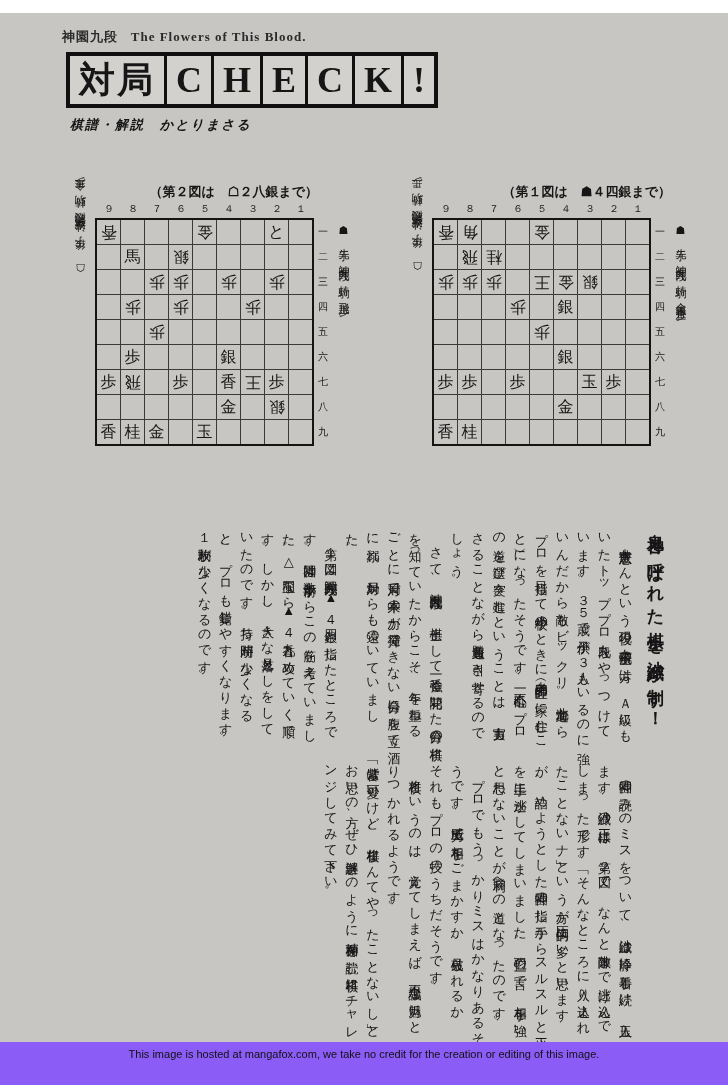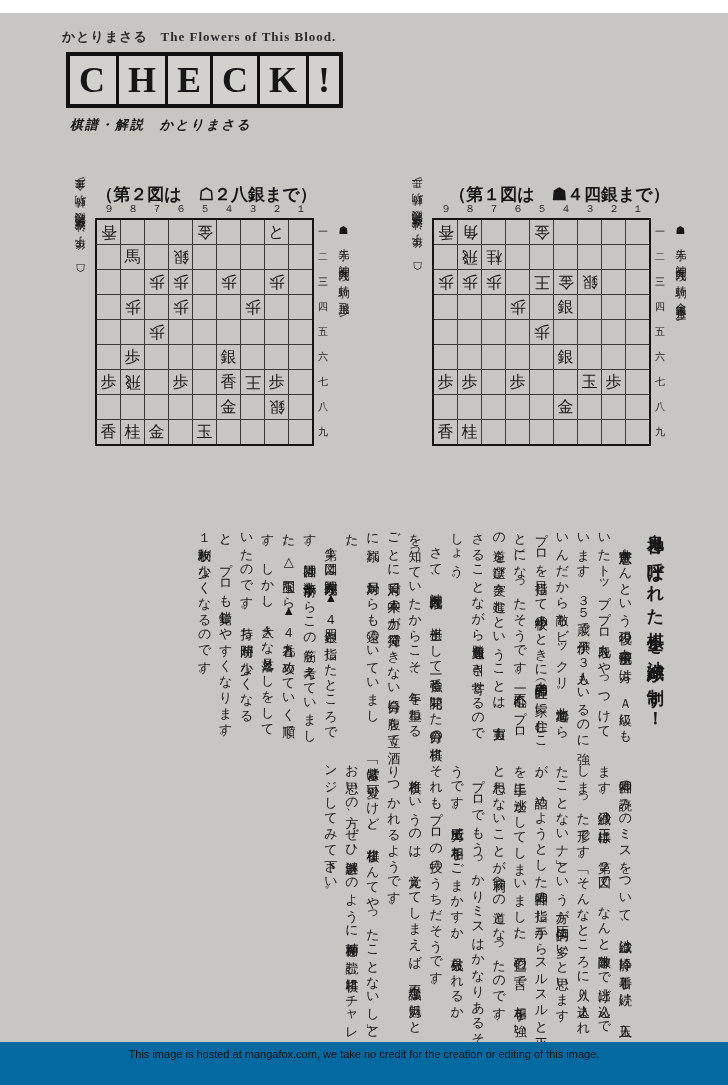--- a/index.html
+++ b/index.html
@@ -13,21 +13,21 @@
   .series-line{position:absolute;left:62px;top:28px;font-size:13px;font-weight:bold;color:#2b2b2b;letter-spacing:1px;}
   .title-box{position:absolute;left:66px;top:52px;display:inline-flex;border:4px solid #101010;background:#d2d1ce;}
   .title-cell{
     border-left:3px solid #101010;padding:0 9px;font-size:36px;font-weight:bold;
     line-height:48px;white-space:nowrap;
   }
   .title-cell:first-child{border-left:none;letter-spacing:2px;}
   .credit-line{position:absolute;left:70px;top:116px;font-size:13px;font-weight:bold;letter-spacing:2px;font-style:italic;}
 
   
-  .caption{position:absolute;width:223px;text-align:center;font-size:17px;font-weight:bold;white-space:nowrap;}
+  .caption{position:absolute;width:223px;text-align:right;font-size:13px;font-weight:bold;white-space:nowrap;}
   .files{position:absolute;display:flex;}
   .files span{width:24px;text-align:center;font-size:10px;}
   .grid{
     position:absolute;display:grid;
     grid-template-columns:repeat(9,23px);grid-template-rows:repeat(9,24px);
     gap:1px;background:#3a3a38;border:2px solid #141414;
   }
   .cell{background:#c7c6c3;display:flex;align-items:center;justify-content:center;overflow:hidden;}
   .piece{font-size:16px;line-height:1;}
   .piece.gote{display:inline-block;transform:rotate(180deg);}
@@ -48,36 +48,37 @@
   .vband{
     position:absolute;writing-mode:vertical-rl;text-orientation:mixed;
     font-size:13px;line-height:1.62;letter-spacing:1px;
   }
   .vband p{margin:0;padding:0;}
   #band1{left:88px;top:524px;width:548px;height:221px;}
   #band2{left:88px;top:756px;width:548px;height:286px;}
 
   
   .footer{
-    position:absolute;left:0;bottom:0;width:728px;height:43px;background:#0369a1;
+    position:absolute;left:0;bottom:0;width:728px;height:43px;background:#8b5cf6;
     font-family:"Liberation Sans","DejaVu Sans",sans-serif;font-size:11px;color:#111;
     text-align:center;padding-top:5px;box-sizing:border-box;line-height:15px;
   }
 </style>
 </head>
 <body>
 
 <div class="top-strip"></div>
 
 <div class="series-line">
-  <span>かとりまさる</span>&nbsp;&nbsp;
+  <span>神園九段</span>&nbsp;&nbsp;
   <span>The Flowers of This Blood.</span>
 </div>
 
 <div class="title-box">
+  <span class="title-cell">対局</span>
   <span class="title-cell">C</span>
   <span class="title-cell">H</span>
   <span class="title-cell">E</span>
   <span class="title-cell">C</span>
   <span class="title-cell">K</span>
   <span class="title-cell">!</span>
 </div>
 
 <div class="credit-line">棋譜・解説　かとりまさる</div>
 

